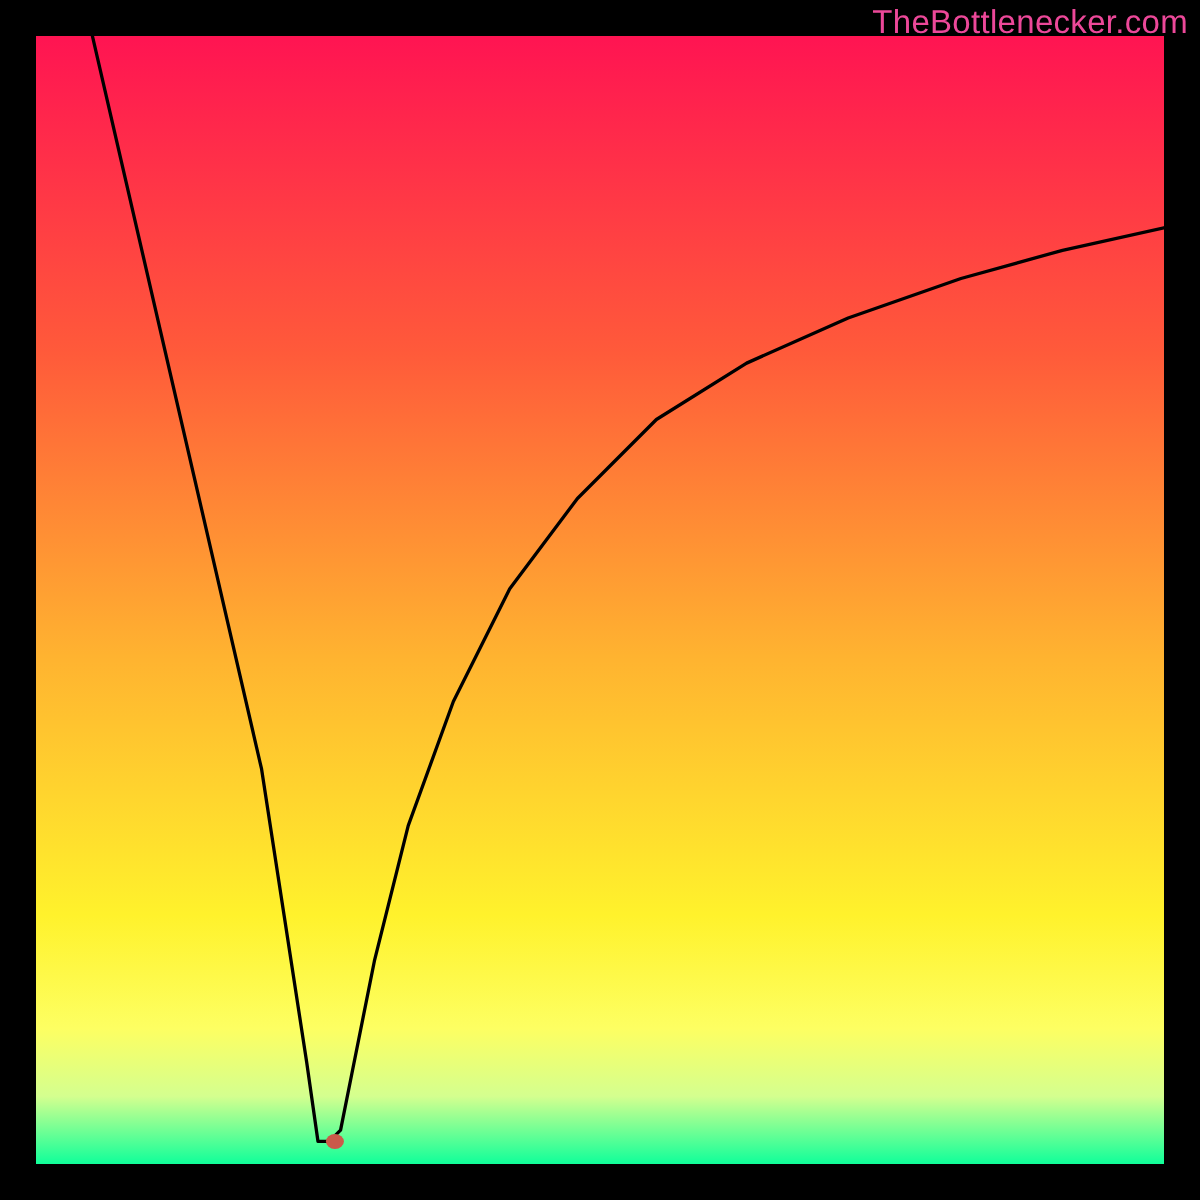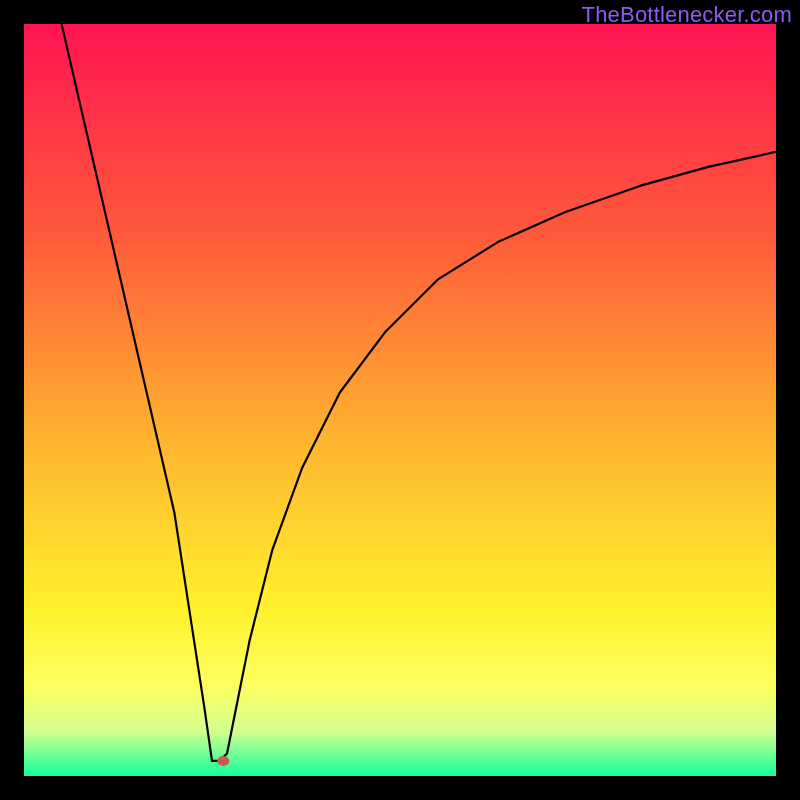--- a/index.html
+++ b/index.html
@@ -23,21 +23,21 @@
     position: absolute;
     left: 0;
     top: 0;
     width: 752px;
     height: 752px;
   }
   .watermark {
     position: absolute;
     top: 2px;
     right: 8px;
-    color: #8b5cf6;
+    color: #ec4899;
     font-size: 22px;
     font-weight: 500;
     letter-spacing: 0.2px;
     z-index: 5;
   }
 </style>
 </head>
 <body>
 
 <div class="watermark">TheBottlenecker.com</div>

